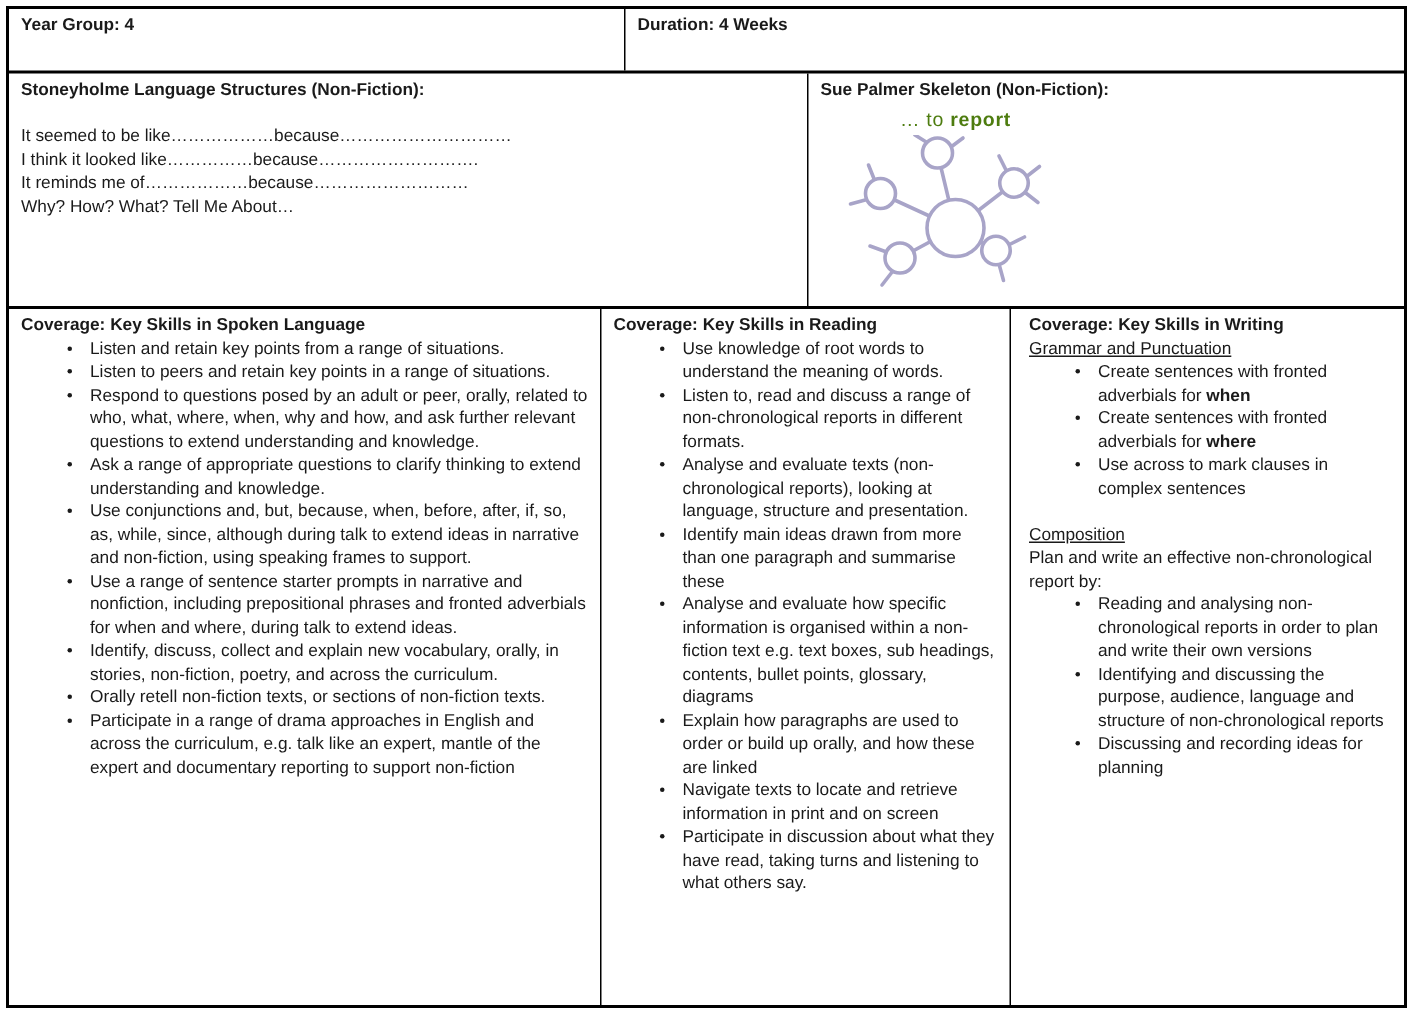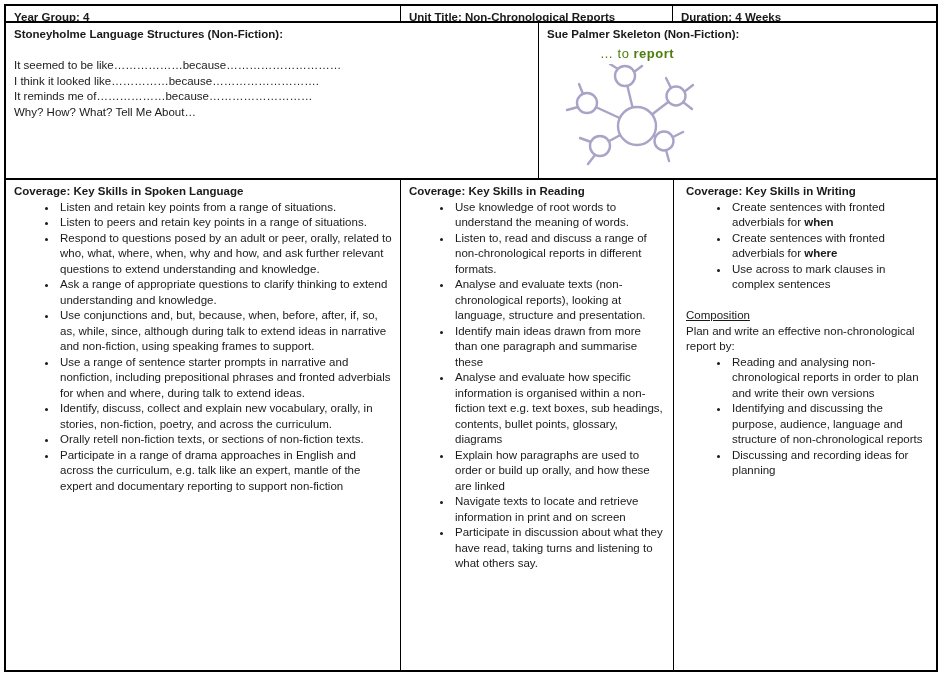--- a/index.html
+++ b/index.html
@@ -21,21 +21,21 @@
     height: 668px;
     border: 2px solid #000000;
     display: flex;
     flex-direction: column;
     background: #ffffff;
     color: #1a1a1a;
     font-size: 11.5px;
     line-height: 1.35;
   }
   .row { display: flex; width: 100%; }
-  .row-header { height: 15px; }
+  .row-header { height: 41px; gap: 16px; }
   .row-structures { height: 157px; border-top: 2px solid #000000; }
   .row-coverage { flex: 1; border-top: 2px solid #000000; }
   .cell {
     padding: 4px 8px 4px 8px;
     overflow: hidden;
   }
   .cell + .cell { border-left: 1px solid #000000; }
   .c-yeargroup { width: 394px; }
   .c-unittitle { width: 272px; }
   .c-duration  { flex: 1; }
@@ -71,21 +71,20 @@
   svg.spidergram { display: block; margin: 0 auto; }
 </style>
 </head>
 <body>
 
 <div class="page">
   <div class="doc">
 
     <div class="row row-header">
       <div class="cell c-yeargroup bold-head">Year Group: 4</div>
-      <div class="cell c-unittitle bold-head">Unit Title: Non-Chronological Reports</div>
       <div class="cell c-duration bold-head">Duration: 4 Weeks</div>
     </div>
 
     <div class="row row-structures">
       <div class="cell c-lang">
         <div class="bold-head">Stoneyholme Language Structures (Non-Fiction):</div>
         <div class="spacer-line"></div>
         <div>It seemed to be like………………because…………………………</div>
         <div>I think it looked like……………because……………………….</div>
         <div>It reminds me of………………because………………………</div>
@@ -156,20 +155,21 @@
           <li>Identify main ideas drawn from more than one paragraph and summarise these</li>
           <li>Analyse and evaluate how specific information is organised within a non-fiction text e.g. text boxes, sub headings, contents, bullet points, glossary, diagrams</li>
           <li>Explain how paragraphs are used to order or build up orally, and how these are linked</li>
           <li>Navigate texts to locate and retrieve information in print and on screen</li>
           <li>Participate in discussion about what they have read, taking turns and listening to what others say.</li>
         </ul>
       </div>
 
       <div class="cell c-writing">
         <div class="bold-head">Coverage: Key Skills in Writing</div>
+        <div class="underlined">Grammar and Punctuation</div>
         <ul class="bullets">
           <li><span>Create sentences with fronted adverbials for </span><span class="bold-word">when</span></li>
           <li><span>Create sentences with fronted adverbials for </span><span class="bold-word">where</span></li>
           <li><span>Use across to mark clauses in complex sentences</span><span class="bold-word"></span></li>
         </ul>
         <div class="spacer-line"></div>
         <div class="underlined">Composition</div>
         <div>Plan and write an effective non-chronological report by:</div>
         <ul class="bullets">
           <li>Reading and analysing non-chronological reports  in order to plan and write their own versions</li>

